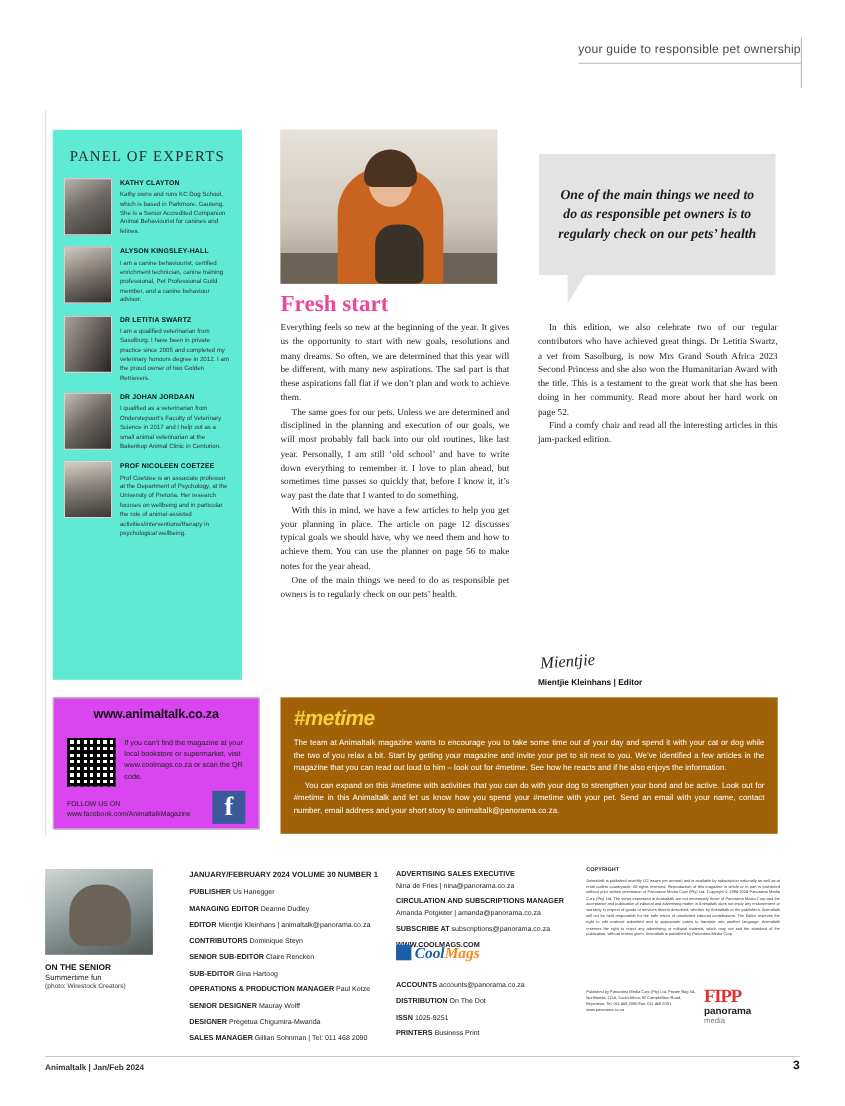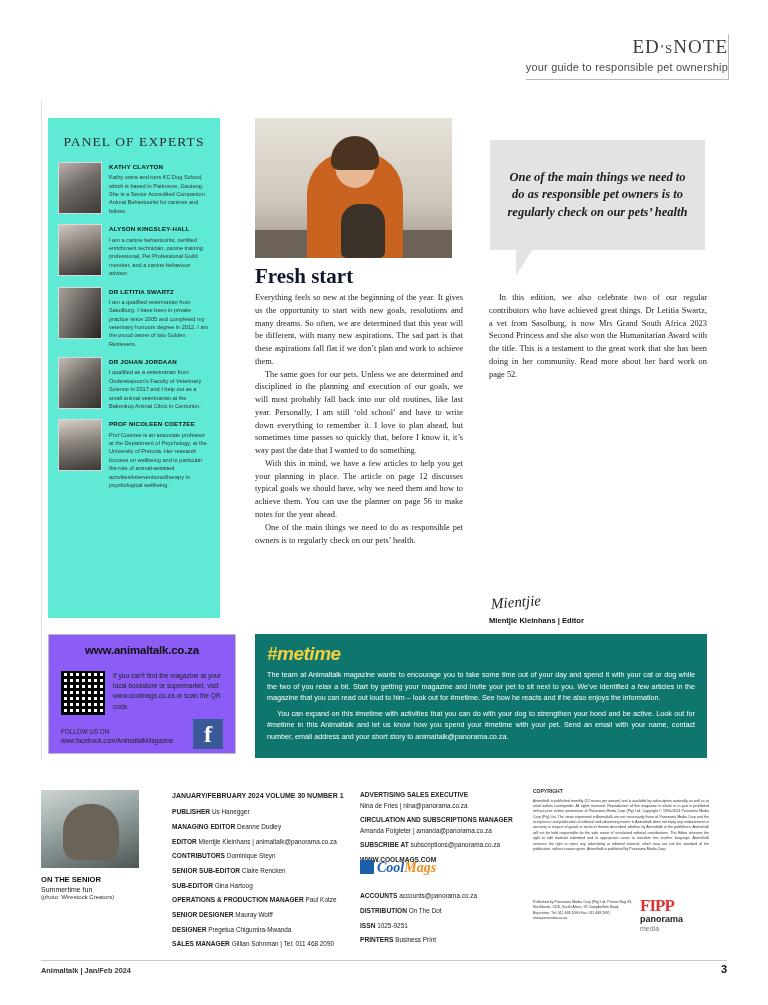--- a/index.html
+++ b/index.html
@@ -70,52 +70,52 @@
     font-size:12.5px; line-height:1.38; color:#1c1c1c;
   }
   .quote .tail {
     position:absolute; left:26px; bottom:-26px; width:0; height:0;
     border-left:16px solid #e3e3e3; border-bottom:26px solid transparent;
   }
 
   
   .headline {
     position:absolute; left:255px; top:264px;
-    font-family:"Liberation Serif", serif; font-size:21px; font-weight:bold; color:#0f172a;
+    font-family:"Liberation Serif", serif; font-size:21px; font-weight:bold; color:#ec4899;
   }
   .col {
     position:absolute; font-family:"Liberation Serif", serif;
     font-size:8.4px; line-height:1.52; text-align:justify; color:#1d1d1d;
   }
   .col p { margin:0 0 0 0; text-indent:10px; }
   .col p.first { text-indent:0; }
   .colA { left:255px; top:292px; width:208px; }
   .colB { left:489px; top:292px; width:218px; }
 
   .sig { position:absolute; left:489px; top:593px; width:218px; }
   .sig .name {
     font-family:"Liberation Serif", serif; font-style:italic; font-size:15px; color:#222;
     transform:rotate(-4deg); display:inline-block; margin-left:2px;
   }
   .sig .credit { font-size:7.6px; font-weight:bold; margin-top:5px; color:#111; }
 
   
-  .webbox { position:absolute; left:48px; top:634px; width:188px; height:120px; border:1px solid #bdbdbd; background:#8b5cf6; }
+  .webbox { position:absolute; left:48px; top:634px; width:188px; height:120px; border:1px solid #bdbdbd; background:#d946ef; }
   .webbox .url { text-align:center; font-weight:bold; font-size:11.5px; margin-top:9px; color:#111; letter-spacing:-0.2px;}
   .qr { position:absolute; left:12px; top:36px; width:44px; height:44px; background:
       repeating-linear-gradient(90deg,#000 0 3px,#fff 3px 6px),
       repeating-linear-gradient(0deg,#000 0 3px,transparent 3px 6px);
       background-blend-mode:multiply; }
   .webbox .qtext { position:absolute; left:64px; top:36px; width:112px; font-size:6.6px; line-height:1.55; color:#222; }
   .webbox .follow { position:absolute; left:12px; top:92px; font-size:6.3px; line-height:1.5; color:#222; }
   .fb { position:absolute; right:12px; top:84px; width:30px; height:30px; background:#3b5998; color:#fff;
         font-family:"Liberation Serif", serif; font-weight:bold; font-size:24px; line-height:30px; text-align:center; }
 
   
-  .metime { position:absolute; left:255px; top:634px; width:452px; height:124px; background:#0f766e; color:#fff; }
+  .metime { position:absolute; left:255px; top:634px; width:452px; height:124px; background:#a16207; color:#fff; }
   .metime .tag { color:#f4d03f; font-size:19px; font-weight:bold; font-style:italic; padding:9px 0 0 12px; letter-spacing:-0.5px;}
   .metime p { margin:4px 12px 0 12px; font-size:7.2px; line-height:1.6; text-align:justify; }
   .metime p.i { text-indent:10px; }
 
   
   .coverimg { position:absolute; left:41px; top:790px; width:98px; height:78px;
      background:linear-gradient(160deg,#cfd6d3 0%,#93a0a0 45%,#4e5655 100%); }
   .coverimg .d1 { position:absolute; left:22px; top:14px; width:56px; height:56px; background:#6b6258; border-radius:26px 26px 14px 14px;}
   .coverlbl { position:absolute; left:41px; top:875px; width:120px; }
   .coverlbl .t { font-weight:bold; font-size:7.6px; color:#111; }
@@ -146,21 +146,20 @@
   .footleft { position:absolute; left:41px; top:966px; font-size:7.4px; color:#333;font-weight:bold; }
   .pageno { position:absolute; right:41px; top:963px; font-size:11px; font-weight:bold; color:#111; }
   .vrule { position:absolute; left:41px; top:100px; width:1px; height:660px; background:#e2e2e2; }
 </style>
 </head>
 <body>
 
 <div class="page">
 
   <div class="masthead">
-    <div class="eds"><span>ED</span><span class="small">’S</span><span>NOTE</span></div>
     <div class="sub">your guide to responsible pet ownership</div>
     <div class="rule"></div>
   </div>
   <div class="hdr-tick"></div>
   <div class="vrule"></div>
 
   <div class="panel">
     <h2>PANEL OF EXPERTS</h2>
 
     <div class="expert">
@@ -222,20 +221,21 @@
 
   <div class="col colA">
     <p class="first">Everything feels so new at the beginning of the year. It gives us the opportunity to start with new goals, resolutions and many dreams. So often, we are determined that this year will be different, with many new aspirations. The sad part is that these aspirations fall flat if we don’t plan and work to achieve them.</p>
     <p>The same goes for our pets. Unless we are determined and disciplined in the planning and execution of our goals, we will most probably fall back into our old routines, like last year. Personally, I am still ‘old school’ and have to write down everything to remember it. I love to plan ahead, but sometimes time passes so quickly that, before I know it, it’s way past the date that I wanted to do something.</p>
     <p>With this in mind, we have a few articles to help you get your planning in place. The article on page 12 discusses typical goals we should have, why we need them and how to achieve them. You can use the planner on page 56 to make notes for the year ahead.</p>
     <p>One of the main things we need to do as responsible pet owners is to regularly check on our pets’ health.</p>
   </div>
 
   <div class="col colB">
     <p>In this edition, we also celebrate two of our regular contributors who have achieved great things. Dr Letitia Swartz, a vet from Sasolburg, is now Mrs Grand South Africa 2023 Second Princess and she also won the Humanitarian Award with the title. This is a testament to the great work that she has been doing in her community. Read more about her hard work on page 52.</p>
+    <p>Find a comfy chair and read all the interesting articles in this jam-packed edition.</p>
   </div>
 
   <div class="sig">
     <div class="name">Mientjie</div>
     <div class="credit">Mientjie Kleinhans | Editor</div>
   </div>
 
   <div class="webbox">
     <div class="url">www.animaltalk.co.za</div>
     <div class="qr"></div>

